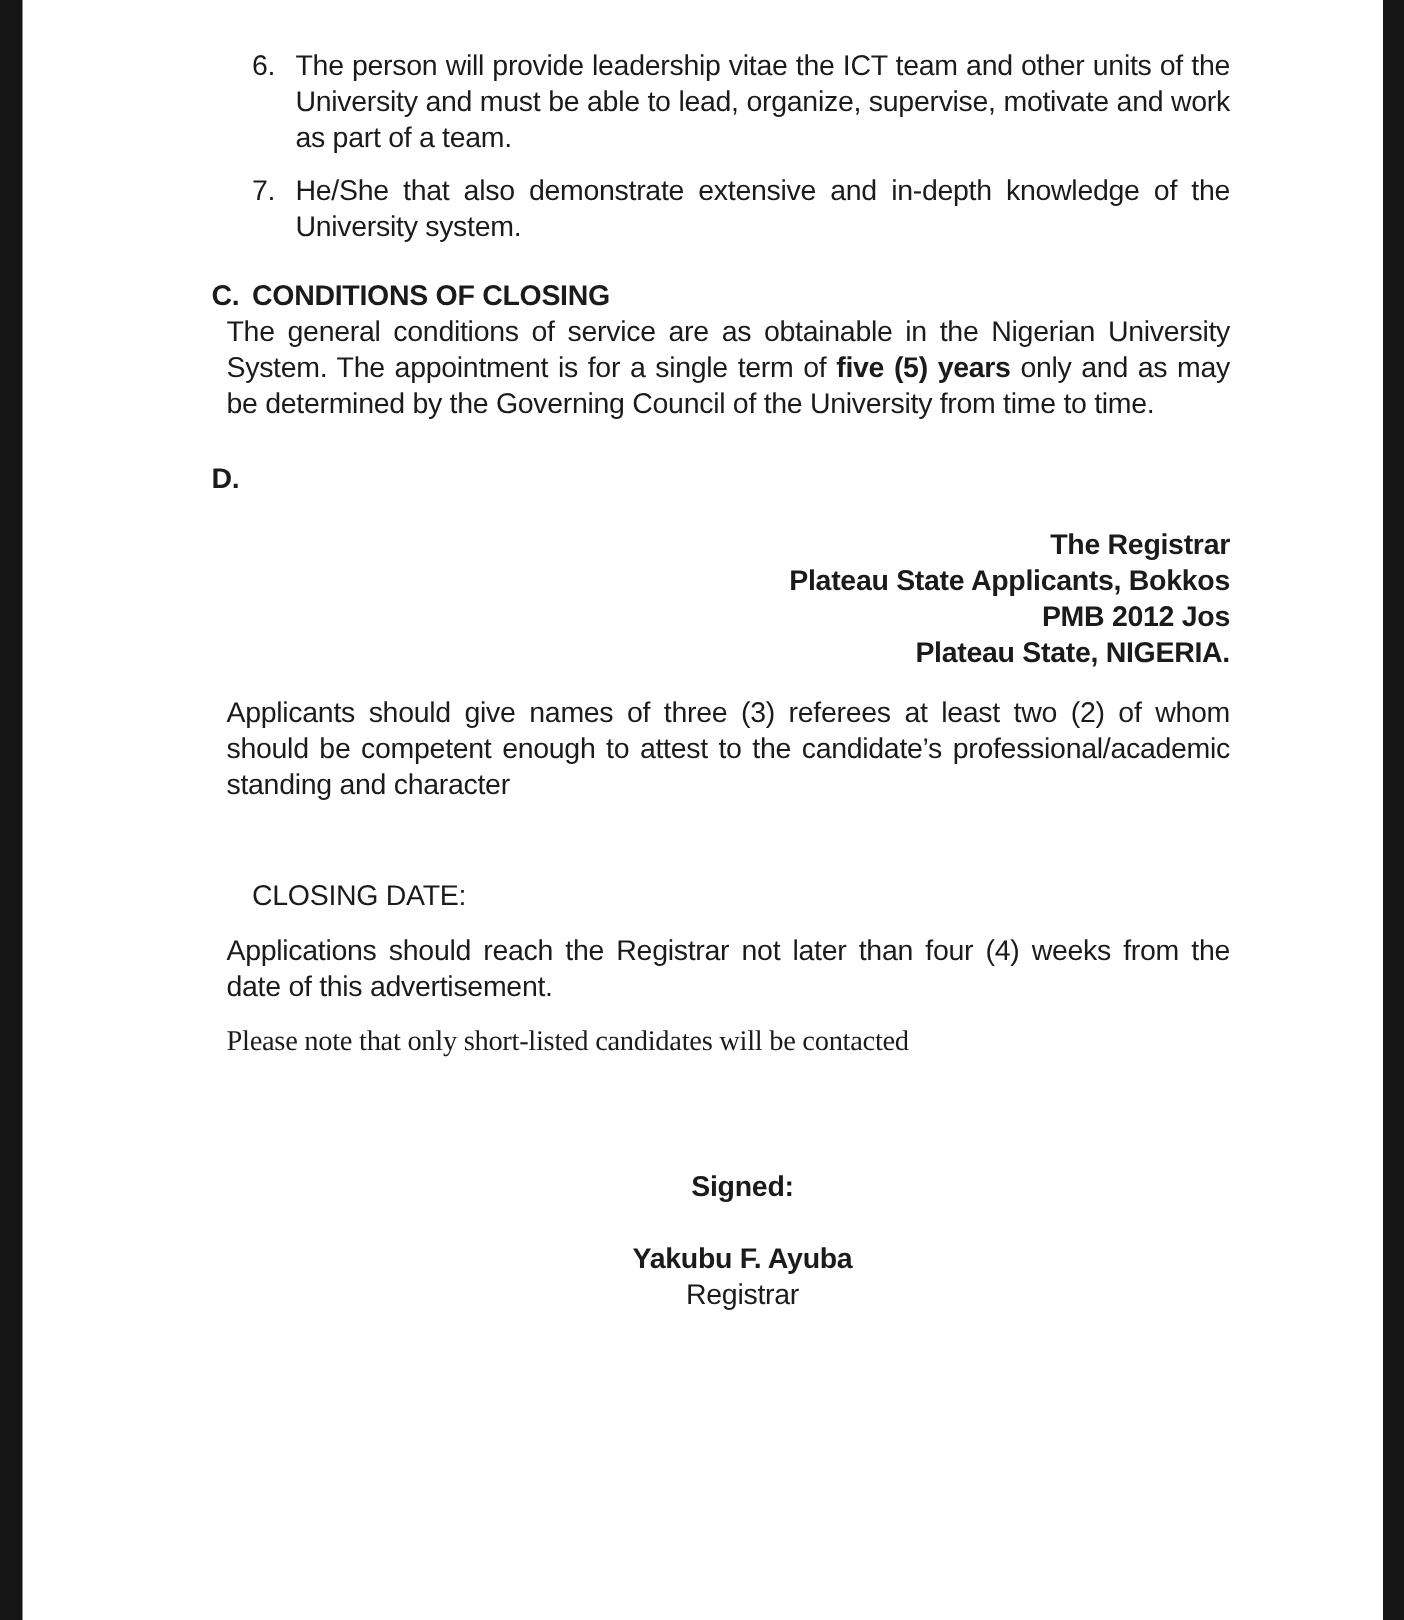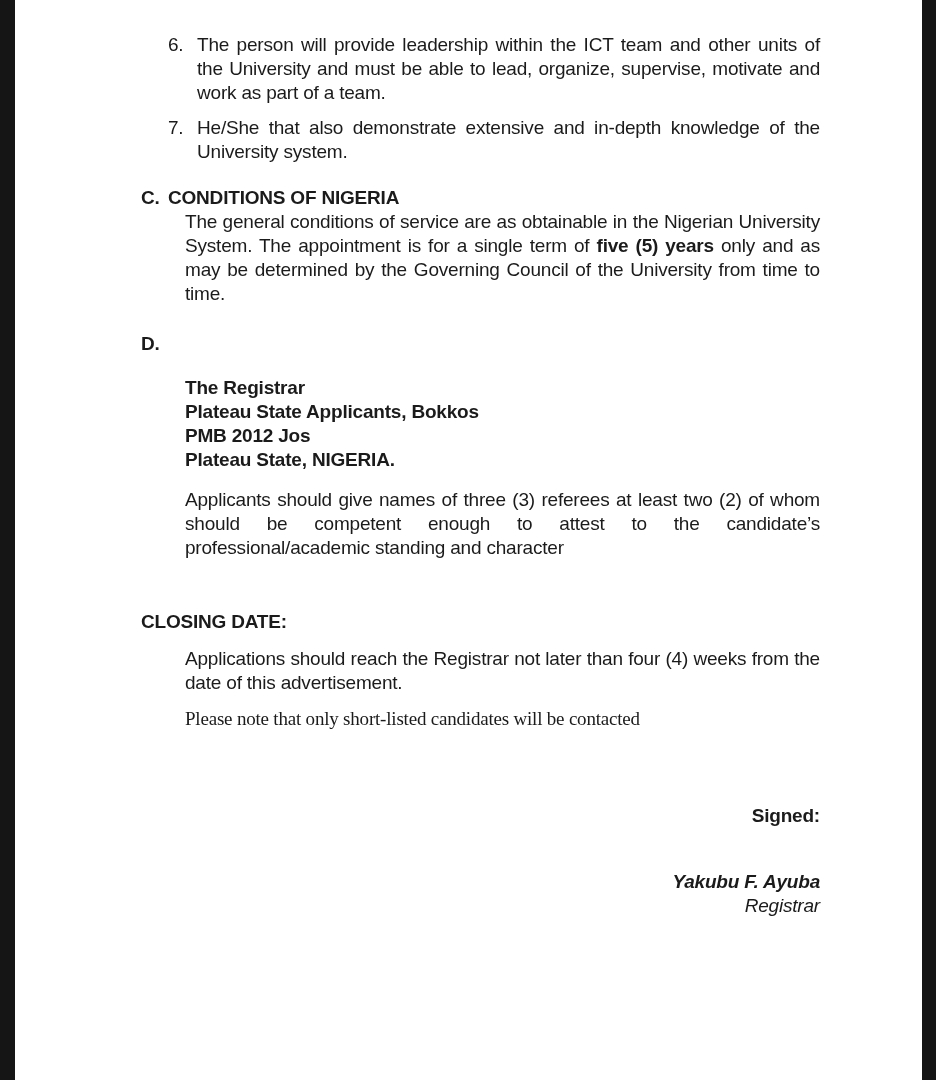--- a/index.html
+++ b/index.html
@@ -36,57 +36,57 @@
 
   
   .list-item { display: flex; margin-left: 27px; }
   .list-item .num { width: 29px; flex: 0 0 29px; }
   .list-item .li-text { flex: 1; }
   .mt-item7 { margin-top: 11px; }
 
   
   .section-heading { display: flex; font-weight: bold; }
   .section-heading .letter { width: 27px; flex: 0 0 27px; }
-  .section-body { margin-left: 44px; }
+  .section-body { margin-left: 10px; }
 
   .mt-sec-c   { margin-top: 22px; }
   .mt-sec-d   { margin-top: 26px; }
-  .mt-address { margin-top: 20px; }
+  .mt-address { margin-top: 20px; text-align: right; }
   .mt-ref     { margin-top: 16px; }
   .mt-conf    { margin-top: 11px; }
   .mt-close-h { margin-top: 50px; }
   .mt-close-1 { margin-top: 13px; }
   .mt-close-2 { margin-top: 12px; font-family: Liberation Serif, serif; }
 
-  .closing-heading { font-weight: bold; }
+  .closing-heading { margin-left: 27px; font-weight: normal; }
 
-  .signature { margin-top: 73px; padding-left: 29px; text-align: right; }
-  .sig-name-block { margin-top: 42px; font-style: italic; }
+  .signature { margin-top: 73px; padding-left: 29px; text-align: center; }
+  .sig-name-block { margin-top: 24px; }
 </style>
 </head>
 <body>
 
 <div class="page">
   <div class="edge-bar edge-left"></div>
   <div class="edge-bar edge-right"></div>
 
   <div class="content">
 
     <div class="list-item">
       <span class="num">6.</span>
-      <span class="li-text just">The person will provide leadership within the ICT team and other units of the University and must be able to lead, organize, supervise, motivate and work as part of a team.</span>
+      <span class="li-text just">The person will provide leadership vitae the ICT team and other units of the University and must be able to lead, organize, supervise, motivate and work as part of a team.</span>
     </div>
     <div class="list-item mt-item7">
       <span class="num">7.</span>
       <span class="li-text just">He/She that also demonstrate extensive and in-depth knowledge of the University system.</span>
     </div>
 
     <div class="section-heading mt-sec-c">
       <span class="letter">C.</span>
-      <span>CONDITIONS OF NIGERIA</span>
+      <span>CONDITIONS OF CLOSING</span>
     </div>
     <p class="section-body just"><span>The general conditions of service are as obtainable in the Nigerian University System. The appointment is for a single term of </span><b>five (5) years</b><span> only and as may be determined by the Governing Council of the University from time to time.</span></p>
 
     <div class="section-heading mt-sec-d">
       <span class="letter">D.</span>
     </div>
 
     <div class="section-body bold mt-address">
       <p>The Registrar</p>
       <p>Plateau State Applicants, Bokkos</p>

